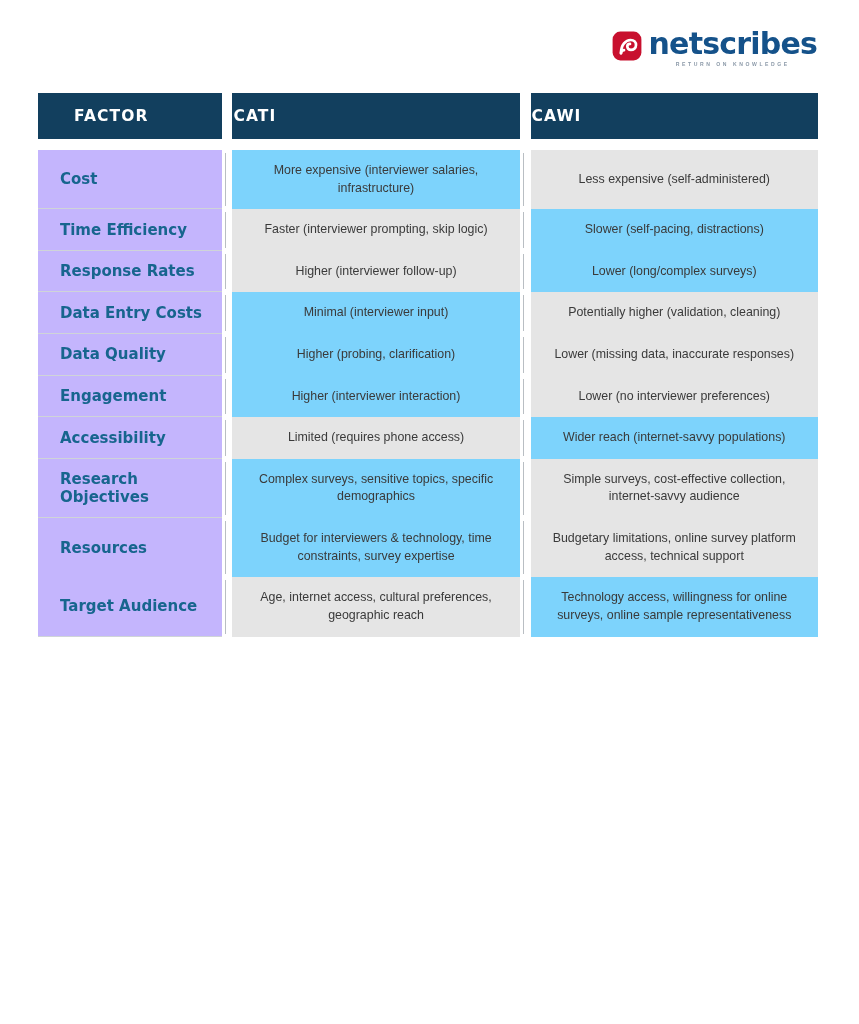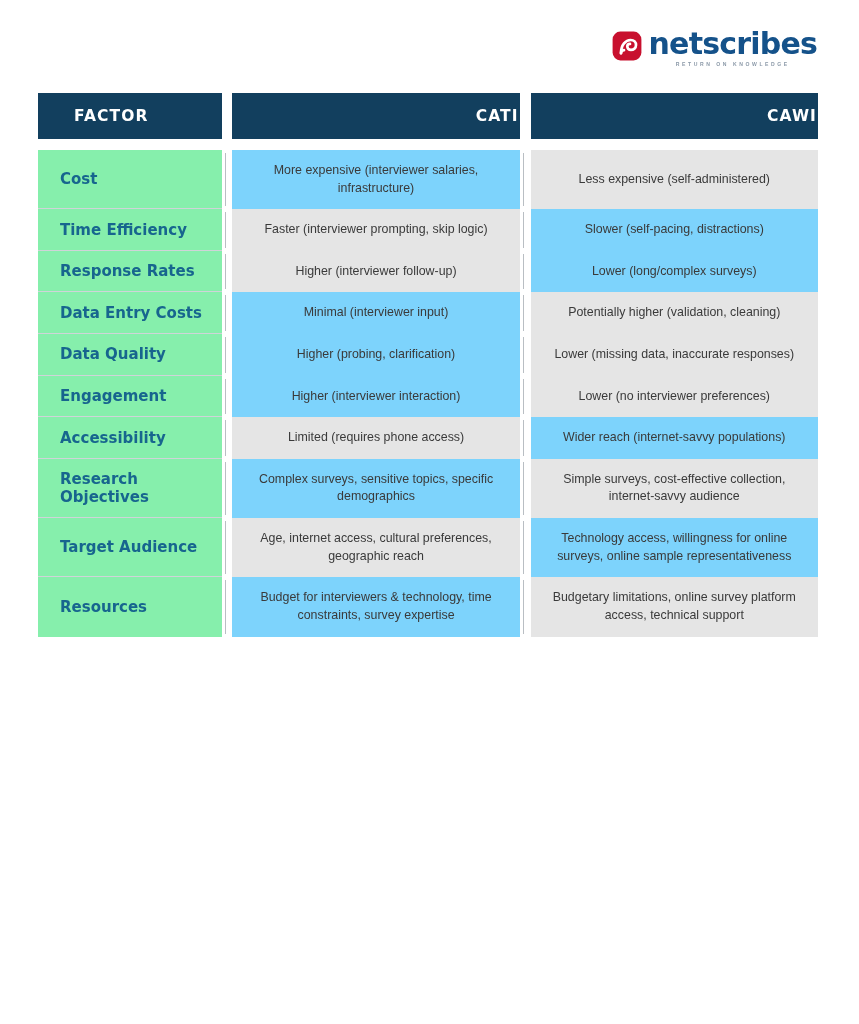--- a/index.html
+++ b/index.html
@@ -73,39 +73,39 @@
     border-spacing: 0;
   }
 
   .thead-row .th {
     background: #123f5e;
     color: #ffffff;
     font-family: "DejaVu Sans", sans-serif;
     font-size: 15.5px;
     font-weight: bold;
     letter-spacing: 1.1px;
-    text-align: right;
+    text-align: left;
     height: 46px;
     vertical-align: middle;
     box-sizing: border-box;
   }
   .thead-row .th.factor-th {
     text-align: left;
     padding-left: 36px;
   }
   .thead-row .th-gap {
     width: 9px;
     background: #ffffff;
   }
 
   .spacer-row td { height: 9px; background: #ffffff; }
 
   .row .factor-cell {
     width: 184px;
-    background: #86efac;
+    background: #c4b5fd;
     color: #17658e;
     font-family: "DejaVu Sans", sans-serif;
     font-size: 15px;
     font-weight: bold;
     line-height: 1.2;
     padding: 8px 10px 8px 22px;
     vertical-align: middle;
     text-align: left;
     border-bottom: 1px solid #cfd4d8;
     box-sizing: border-box;
@@ -260,38 +260,38 @@
         <td class="factor-cell">Research Objectives</td>
         <td class="divider-cell">
             <span class="vline"></span>
           </td>
         <td class="val-cell blue">Complex surveys, sensitive topics, specific demographics</td>
         <td class="divider-cell">
             <span class="vline"></span>
           </td>
         <td class="val-cell grey">Simple surveys, cost-effective collection, internet-savvy audience</td>
       </tr>
-      <tr class="row">
-        <td class="factor-cell">Target Audience</td>
-        <td class="divider-cell">
-            <span class="vline"></span>
-          </td>
-        <td class="val-cell grey">Age, internet access, cultural preferences, geographic reach</td>
-        <td class="divider-cell">
-            <span class="vline"></span>
-          </td>
-        <td class="val-cell blue">Technology access, willingness for online surveys, online sample representativeness</td>
-      </tr>
       <tr class="row last">
         <td class="factor-cell">Resources</td>
         <td class="divider-cell">
             <span class="vline"></span>
           </td>
         <td class="val-cell blue">Budget for interviewers &amp; technology, time constraints, survey expertise</td>
         <td class="divider-cell">
             <span class="vline"></span>
           </td>
         <td class="val-cell grey">Budgetary limitations, online survey platform access, technical support</td>
       </tr>
+      <tr class="row">
+        <td class="factor-cell">Target Audience</td>
+        <td class="divider-cell">
+            <span class="vline"></span>
+          </td>
+        <td class="val-cell grey">Age, internet access, cultural preferences, geographic reach</td>
+        <td class="divider-cell">
+            <span class="vline"></span>
+          </td>
+        <td class="val-cell blue">Technology access, willingness for online surveys, online sample representativeness</td>
+      </tr>
     </tbody>
   </table>
 
 </div>
 
 </body></html>

